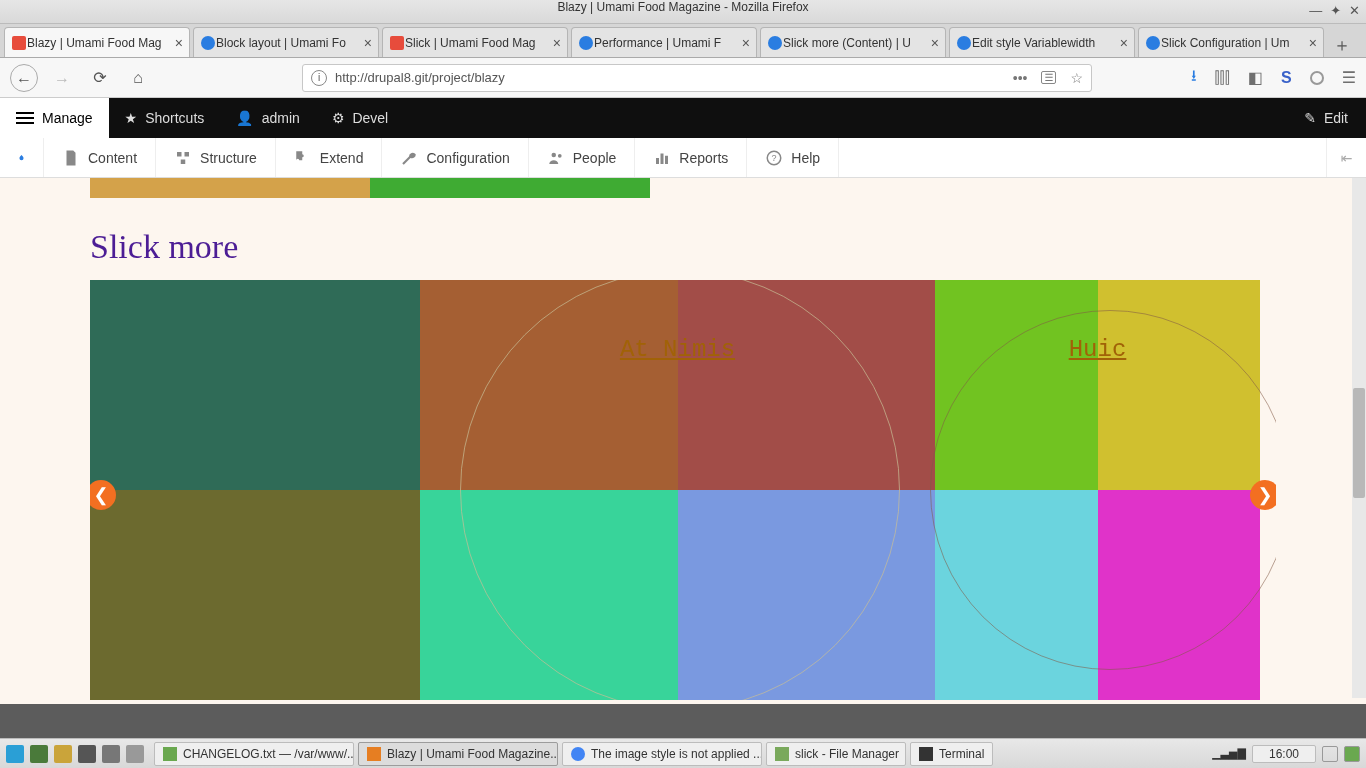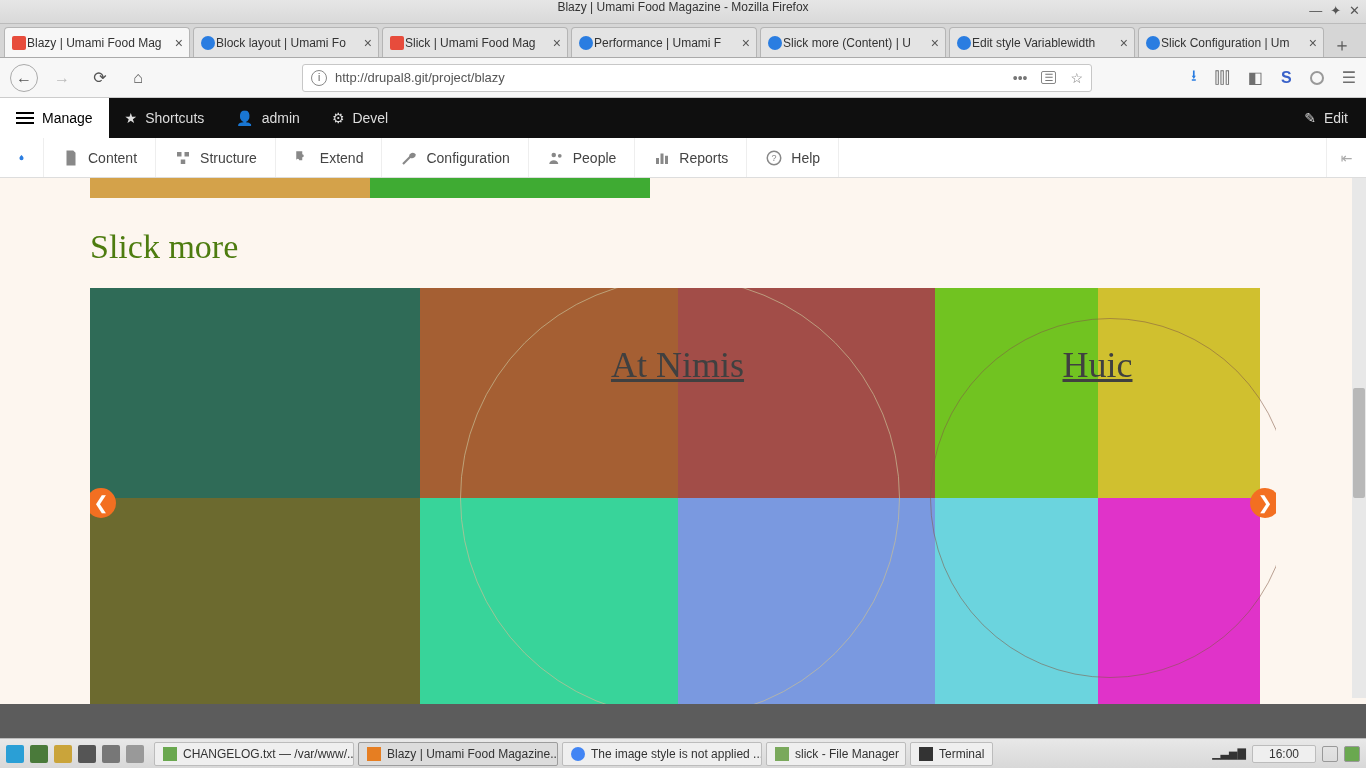--- a/index.html
+++ b/index.html
@@ -43,39 +43,39 @@
 .admin-menu .mi { display:flex; align-items:center; gap:8px; padding:0 18px; height:100%; border-right:1px solid #eee; cursor:default;}
 .admin-menu .logo { width:44px; justify-content:center;}
 .admin-menu .collapse { margin-left:auto; width:40px; justify-content:center; border-left:1px solid #eee; border-right:none; color:#aaa;}
 .mi svg { width:18px; height:18px; fill:#888;}
 
 
 .page { height: calc(768px - 24px - 34px - 40px - 40px - 40px - 34px - 30px); background:#fdf6ef; overflow:hidden; padding:0 90px; position:relative;}
 .topstrip { height:20px; display:flex; margin-bottom:30px;}
 .topstrip div:first-child{flex:1;background:#d4a24a;}
 .topstrip div:last-child{flex:1;background:#3fab33;}
-.section-heading { font-family: Georgia, 'Times New Roman', serif; font-size:34px; color:#4d7c0f; font-weight:400; margin-bottom:22px;}
+.section-heading { font-family: Georgia, 'Times New Roman', serif; font-size:34px; color:#4c1d95; font-weight:400; margin-bottom:14px;}
 
 .carousel { position:relative; height:420px; display:flex; overflow:hidden;}
 .slide { flex:0 0 auto; display:grid; grid-template-columns:1fr 1fr; grid-template-rows:1fr 1fr; position:relative;}
 .slide.first { width:330px; grid-template-columns:1fr;}
 .slide.wide { width:515px;}
 .slide.med { width:325px; grid-template-columns:1fr 1fr;}
 .cell{}
 .s1a{background:#2f6b57;}
 .s1b{background:#6c6a2f;}
 .s2a{background:#a55f33;}
 .s2b{background:#a24d48;}
 .s2c{background:#38d49a;}
 .s2d{background:#7a99e0;}
 .s3a{background:#71c321;}
 .s3b{background:#d0c02f;}
 .s3c{background:#6bd4de;}
 .s3d{background:#e033c9;}
-.slide .caption { position:absolute; top:56px; left:50%; transform:translateX(-50%); font-family:Liberation Serif, serif; font-size:36px; color:#404040; text-decoration:underline; cursor:pointer; white-space:nowrap;}
+.slide .caption { position:absolute; top:56px; left:50%; transform:translateX(-50%); font-family:Liberation Mono, monospace; font-size:24px; color:#a16207; text-decoration:underline; cursor:pointer; white-space:nowrap;}
 .slide .circle { position:absolute; border:1px solid rgba(200,190,150,0.7); border-radius:50%; pointer-events:none;}
 .slide.wide .circle { width:440px; height:440px; left:40px; top:-10px;}
 .slide.med .circle { width:360px; height:360px; left:-5px; top:30px; border-color:rgba(130,90,70,0.55);}
 
 .carousel-btn { position:absolute; top:200px; width:30px; height:30px; background:#f36f21; border-radius:50%; display:flex; align-items:center; justify-content:center; color:#fff; font-size:18px; cursor:pointer;}
 .carousel-btn.prev { left:-4px;}
 .carousel-btn.next { right:-4px;}
 
 
 .greystrip { height:34px; background:#5c5c5c;}

